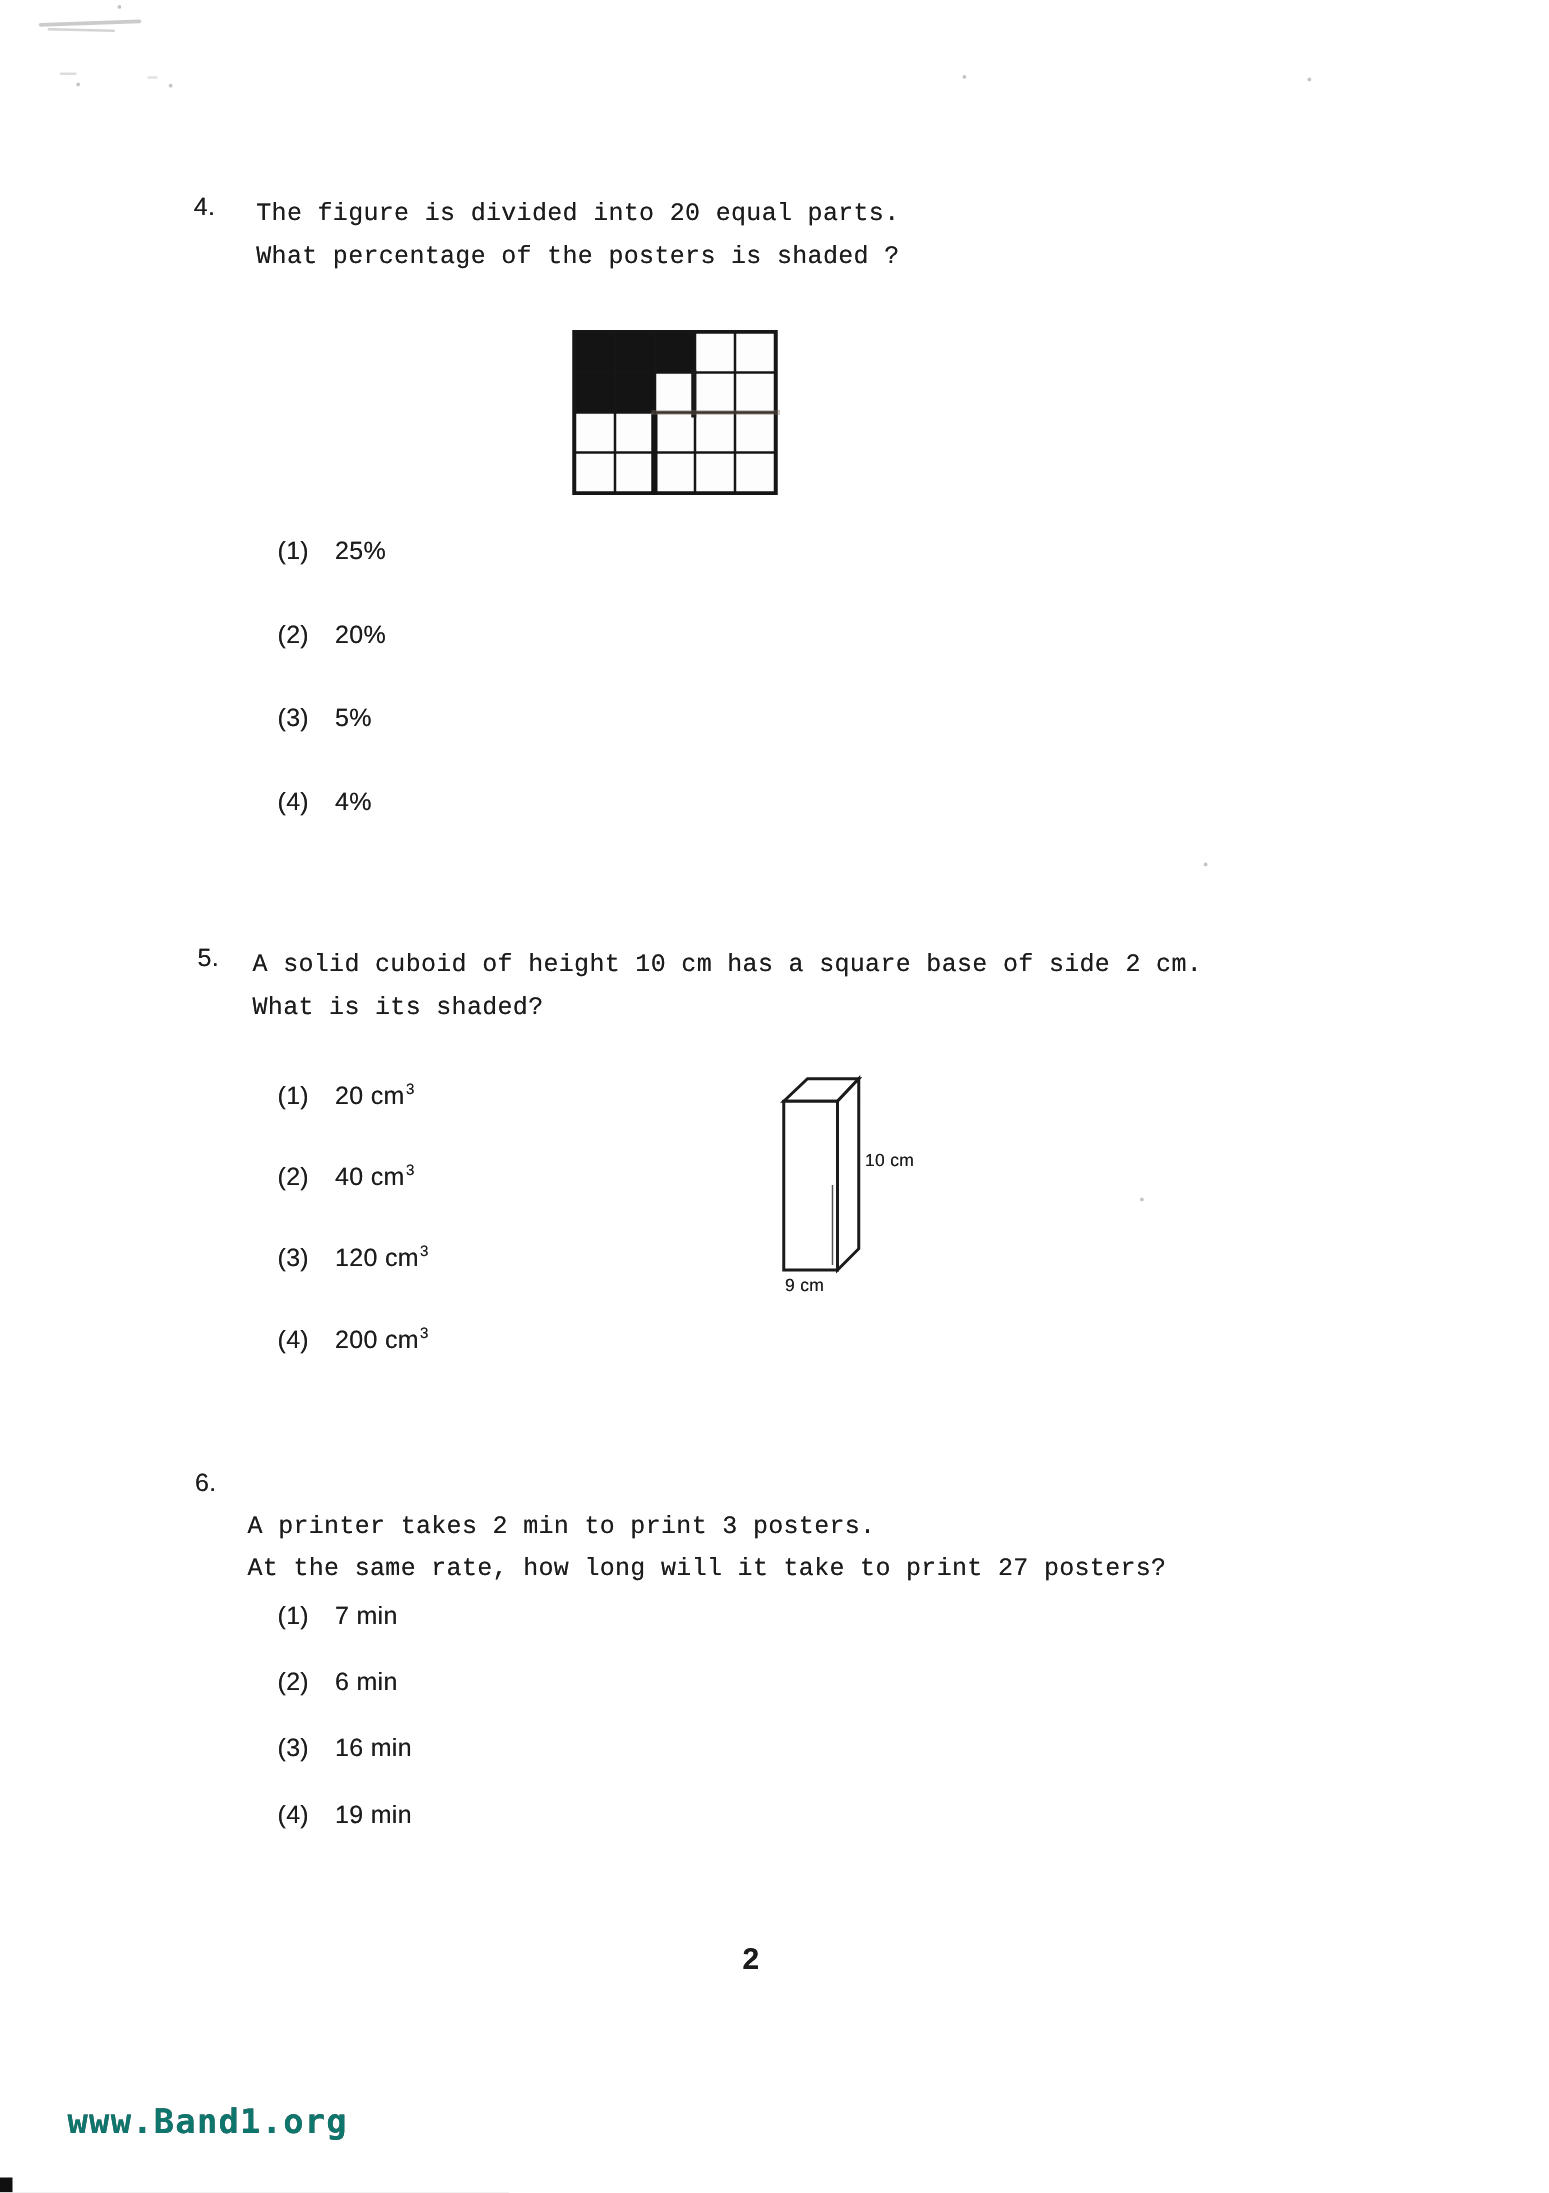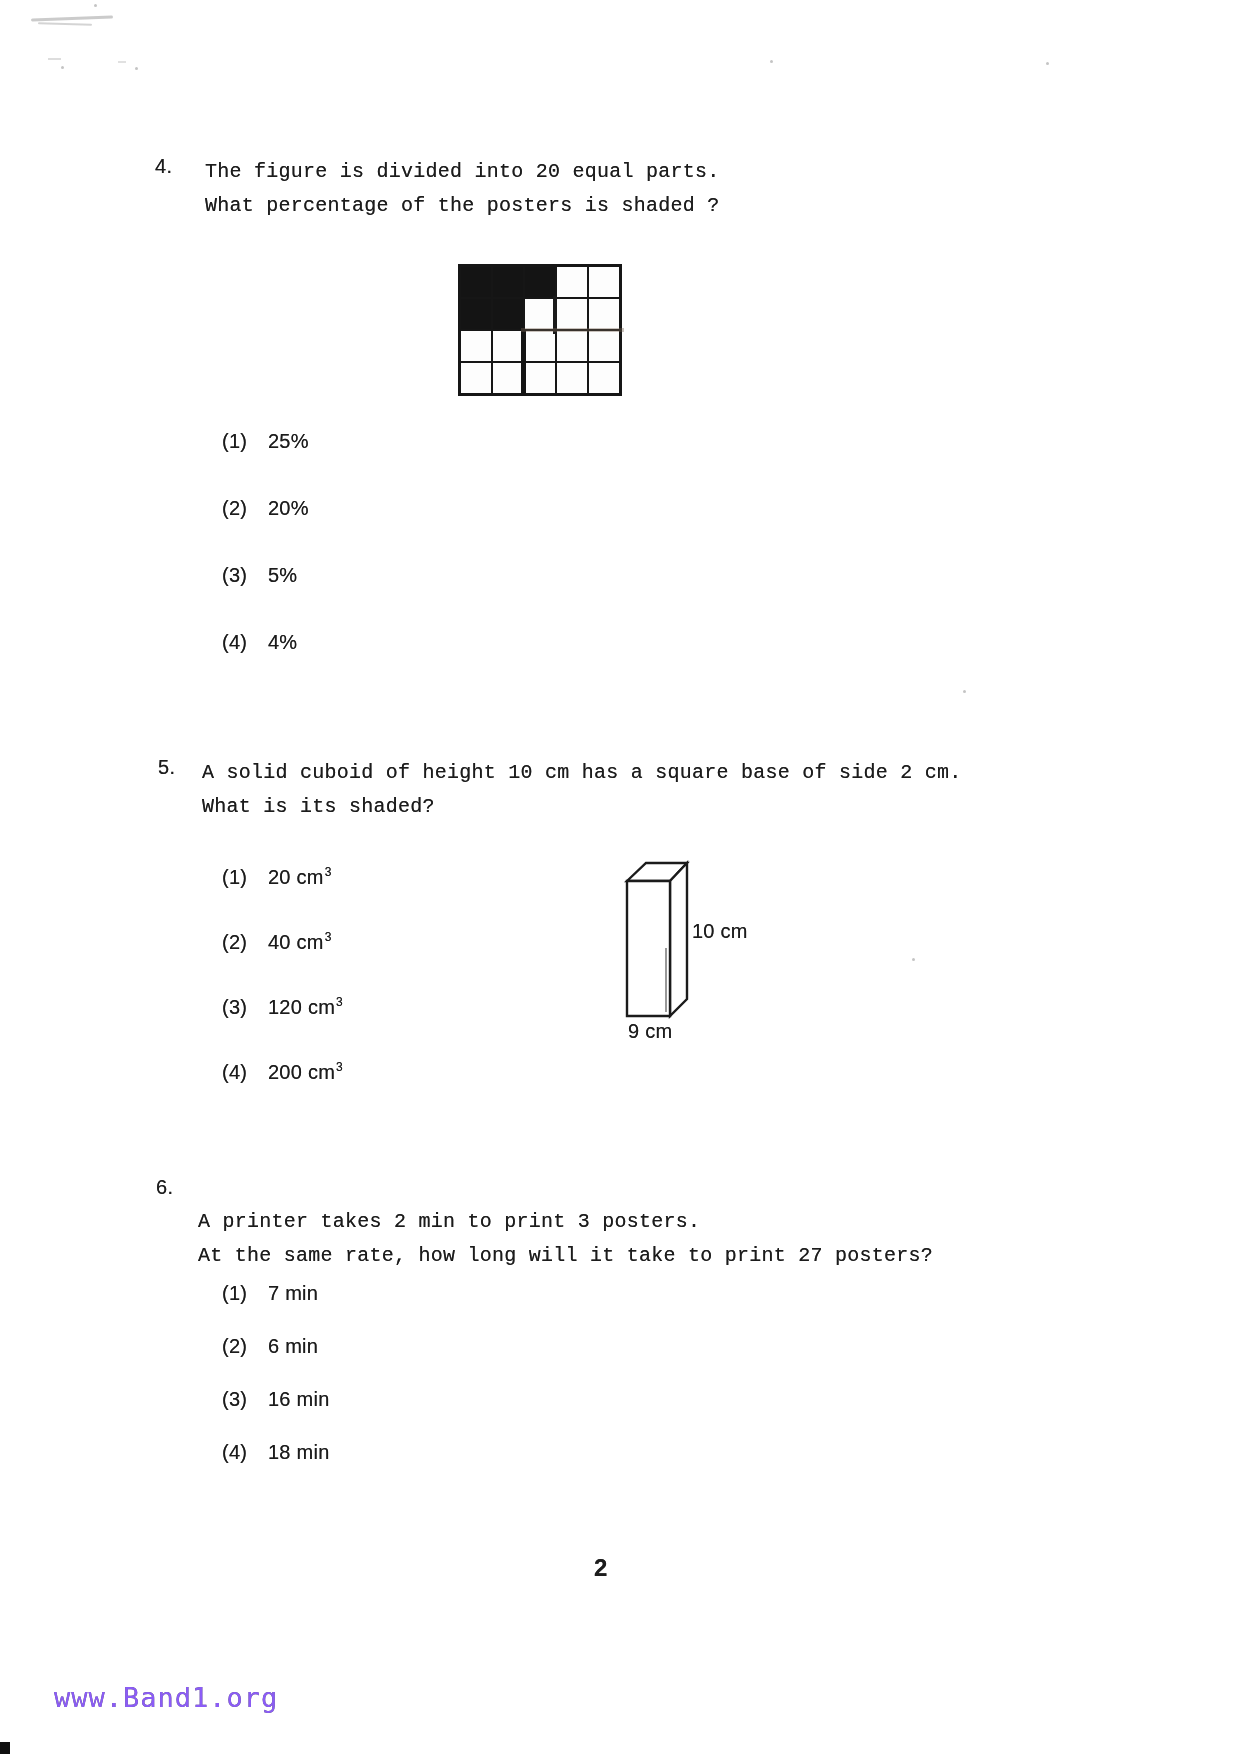--- a/index.html
+++ b/index.html
@@ -25,26 +25,26 @@
     gap:2px;background:#161616;padding:2px;border:1px solid #161616;
   }
   .cell{background:#fdfdfd;}
   .cell.shaded{background:#141414;}
   .grid-thick-v1{position:absolute;left:521px;top:331px;width:5px;height:65px;background:#141414;}
   .grid-thick-v2{position:absolute;left:553px;top:296px;width:4px;height:38px;background:#1a1a1a;}
   .grid-smear{position:absolute;left:521px;top:328px;width:103px;height:4px;background:rgba(115,98,82,.38);}
 
   
   .cuboid{position:absolute;left:598px;top:852px;width:170px;height:185px;}
-  .fig-label{position:absolute;font-size:20px;letter-spacing:.25px;}
+  .fig-label{position:absolute;font-size:14px;letter-spacing:.25px;}
   .label-h{left:692px;top:920px;}
   .label-w{left:628px;top:1020px;}
 
   .page-number{position:absolute;left:594px;top:1554px;font-size:24px;font-weight:600;}
-  .watermark{position:absolute;left:54px;top:1682px;font-family:"DejaVu Sans Mono","Liberation Mono",monospace;font-size:27px;color:#8b5cf6;letter-spacing:1px;}
+  .watermark{position:absolute;left:54px;top:1682px;font-family:"DejaVu Sans Mono","Liberation Mono",monospace;font-size:27px;color:#0f766e;letter-spacing:1px;font-weight:bold;}
 
   
   .artifact{position:absolute;}
   .squiggle1{left:31px;top:17px;width:82px;height:3px;background:#b9b9b9;border-radius:2px;transform:rotate(-2deg);opacity:.75;}
   .squiggle2{left:38px;top:23px;width:54px;height:2px;background:#c9c9c9;border-radius:2px;transform:rotate(1.5deg);opacity:.8;}
   .dash1{left:48px;top:58px;width:13px;height:2px;background:#cfcfcf;opacity:.7;}
   .dash2{left:118px;top:61px;width:8px;height:2px;background:#d4d4d4;opacity:.7;}
   .speck{width:3px;height:3px;border-radius:50%;background:#a5a5a5;opacity:.65;}
   .sp1{left:61px;top:66px;}
   .sp2{left:135px;top:67px;}
@@ -167,20 +167,20 @@
       <div class="opt">
         <span class="lbl">(2)</span>
         <span class="val">6 min</span>
       </div>
       <div class="opt">
         <span class="lbl">(3)</span>
         <span class="val">16 min</span>
       </div>
       <div class="opt">
         <span class="lbl">(4)</span>
-        <span class="val">18 min</span>
+        <span class="val">19 min</span>
       </div>
     </div>
 
   <div class="page-number">2</div>
   <div class="watermark">www.Band1.org</div>
 
 </div>
 
 </body></html>

